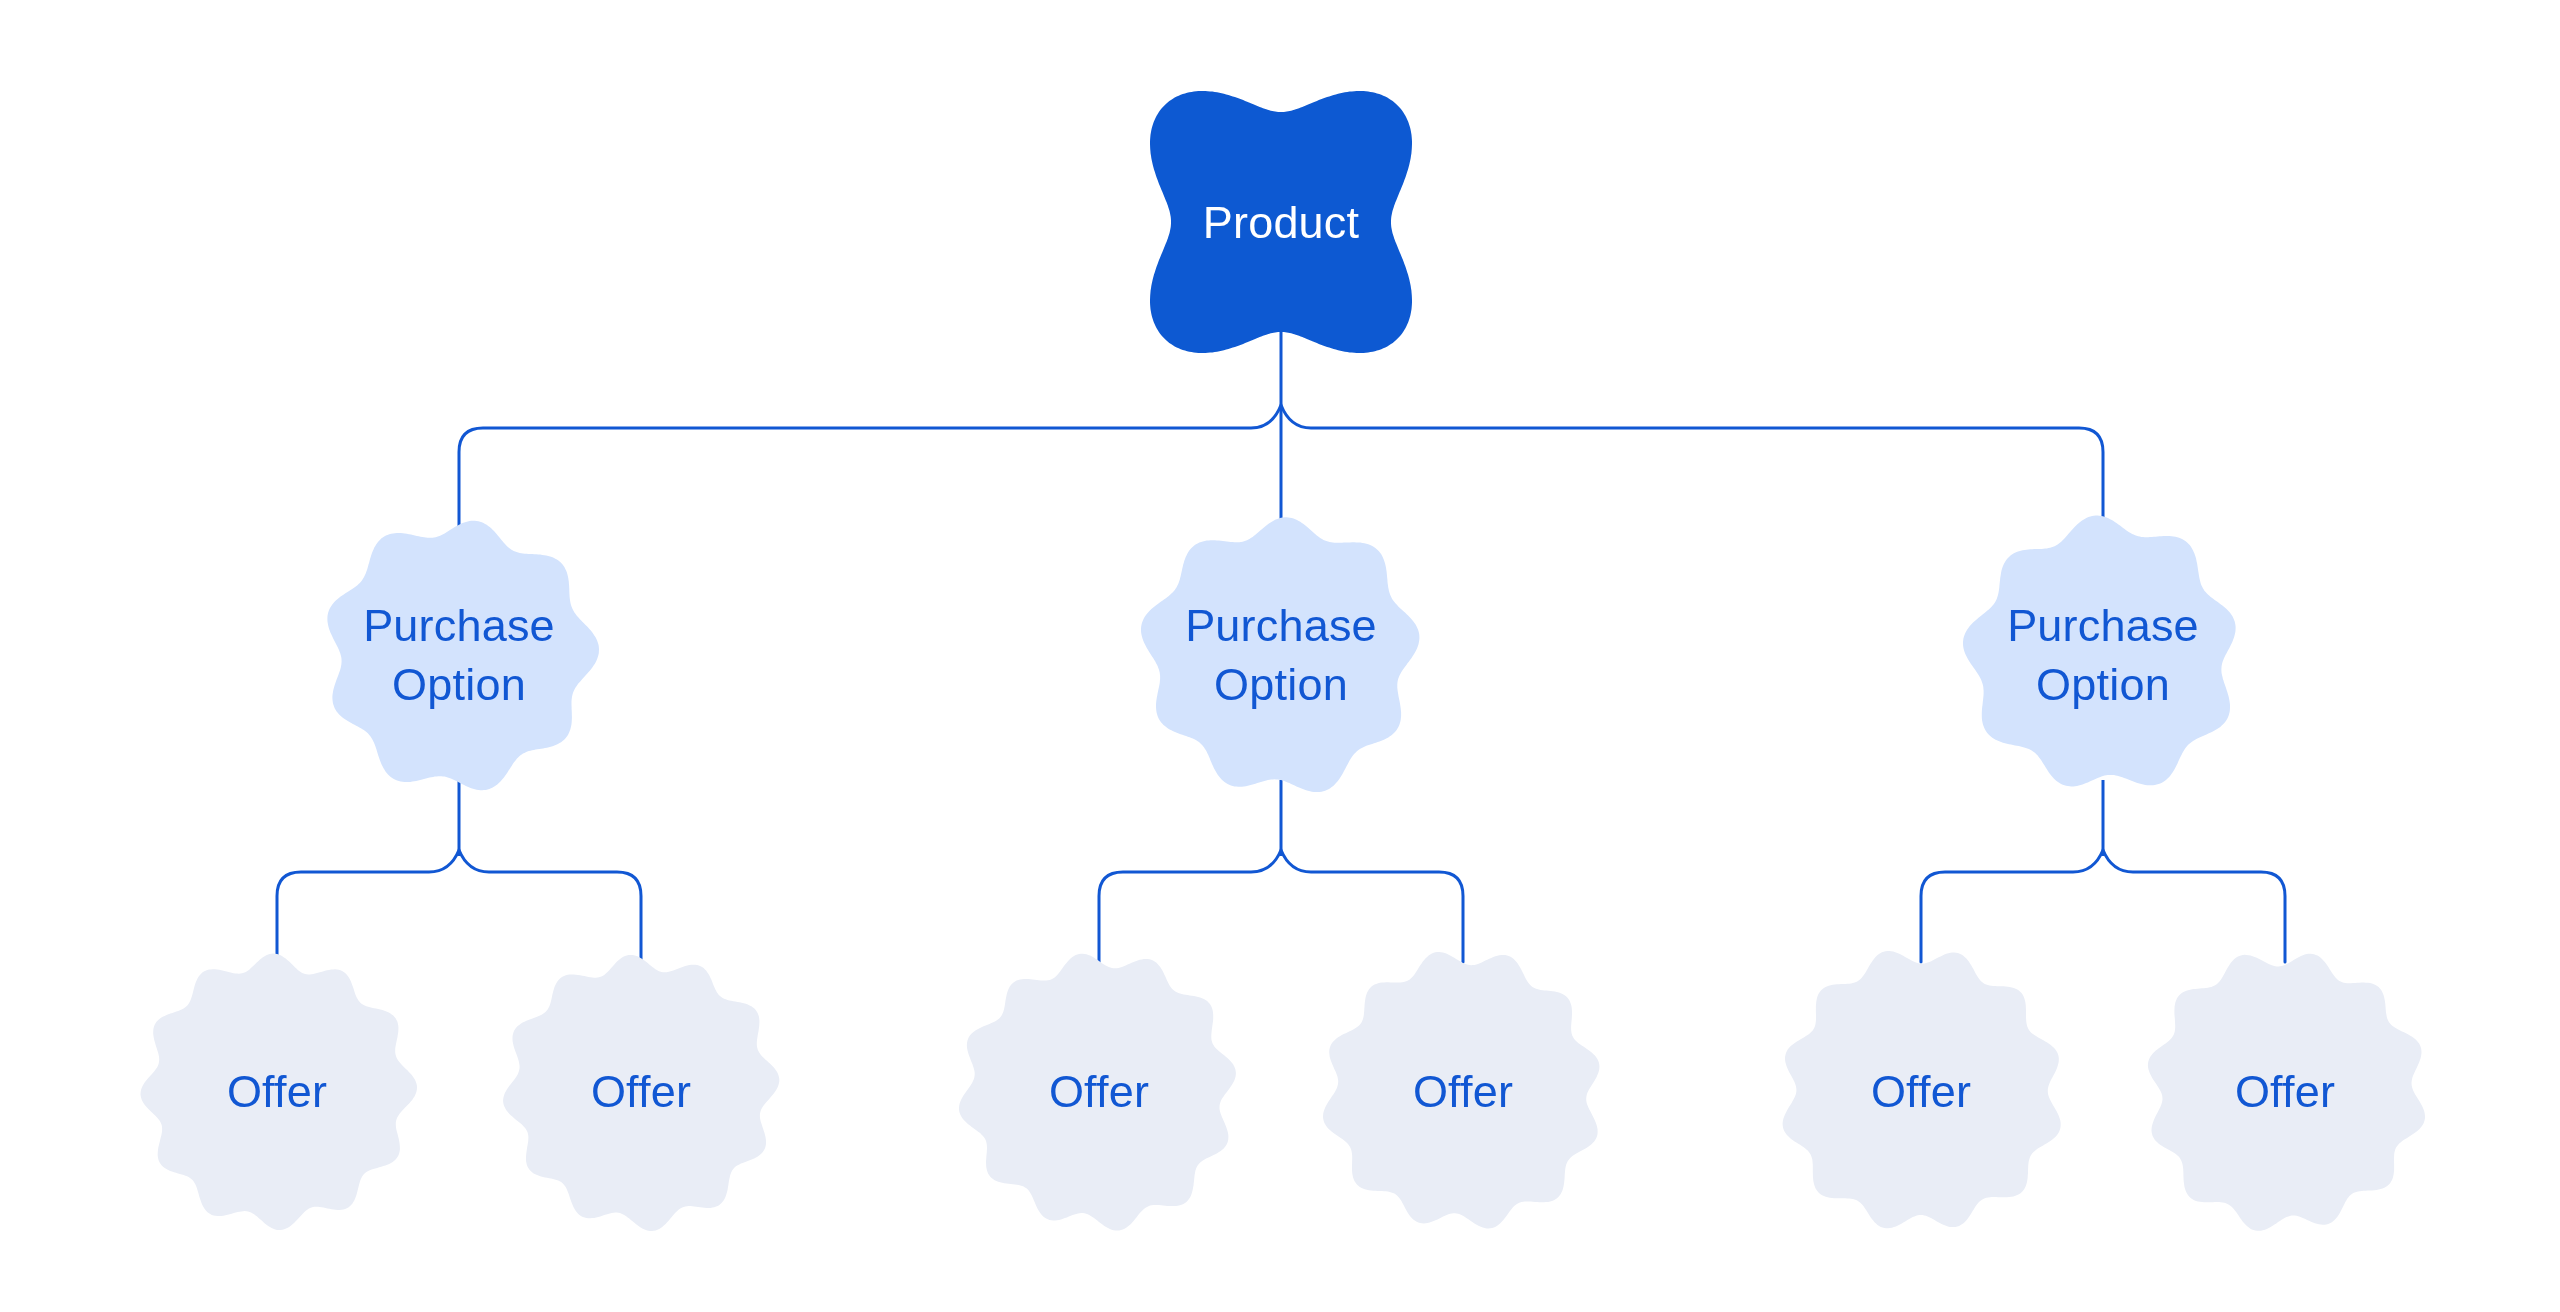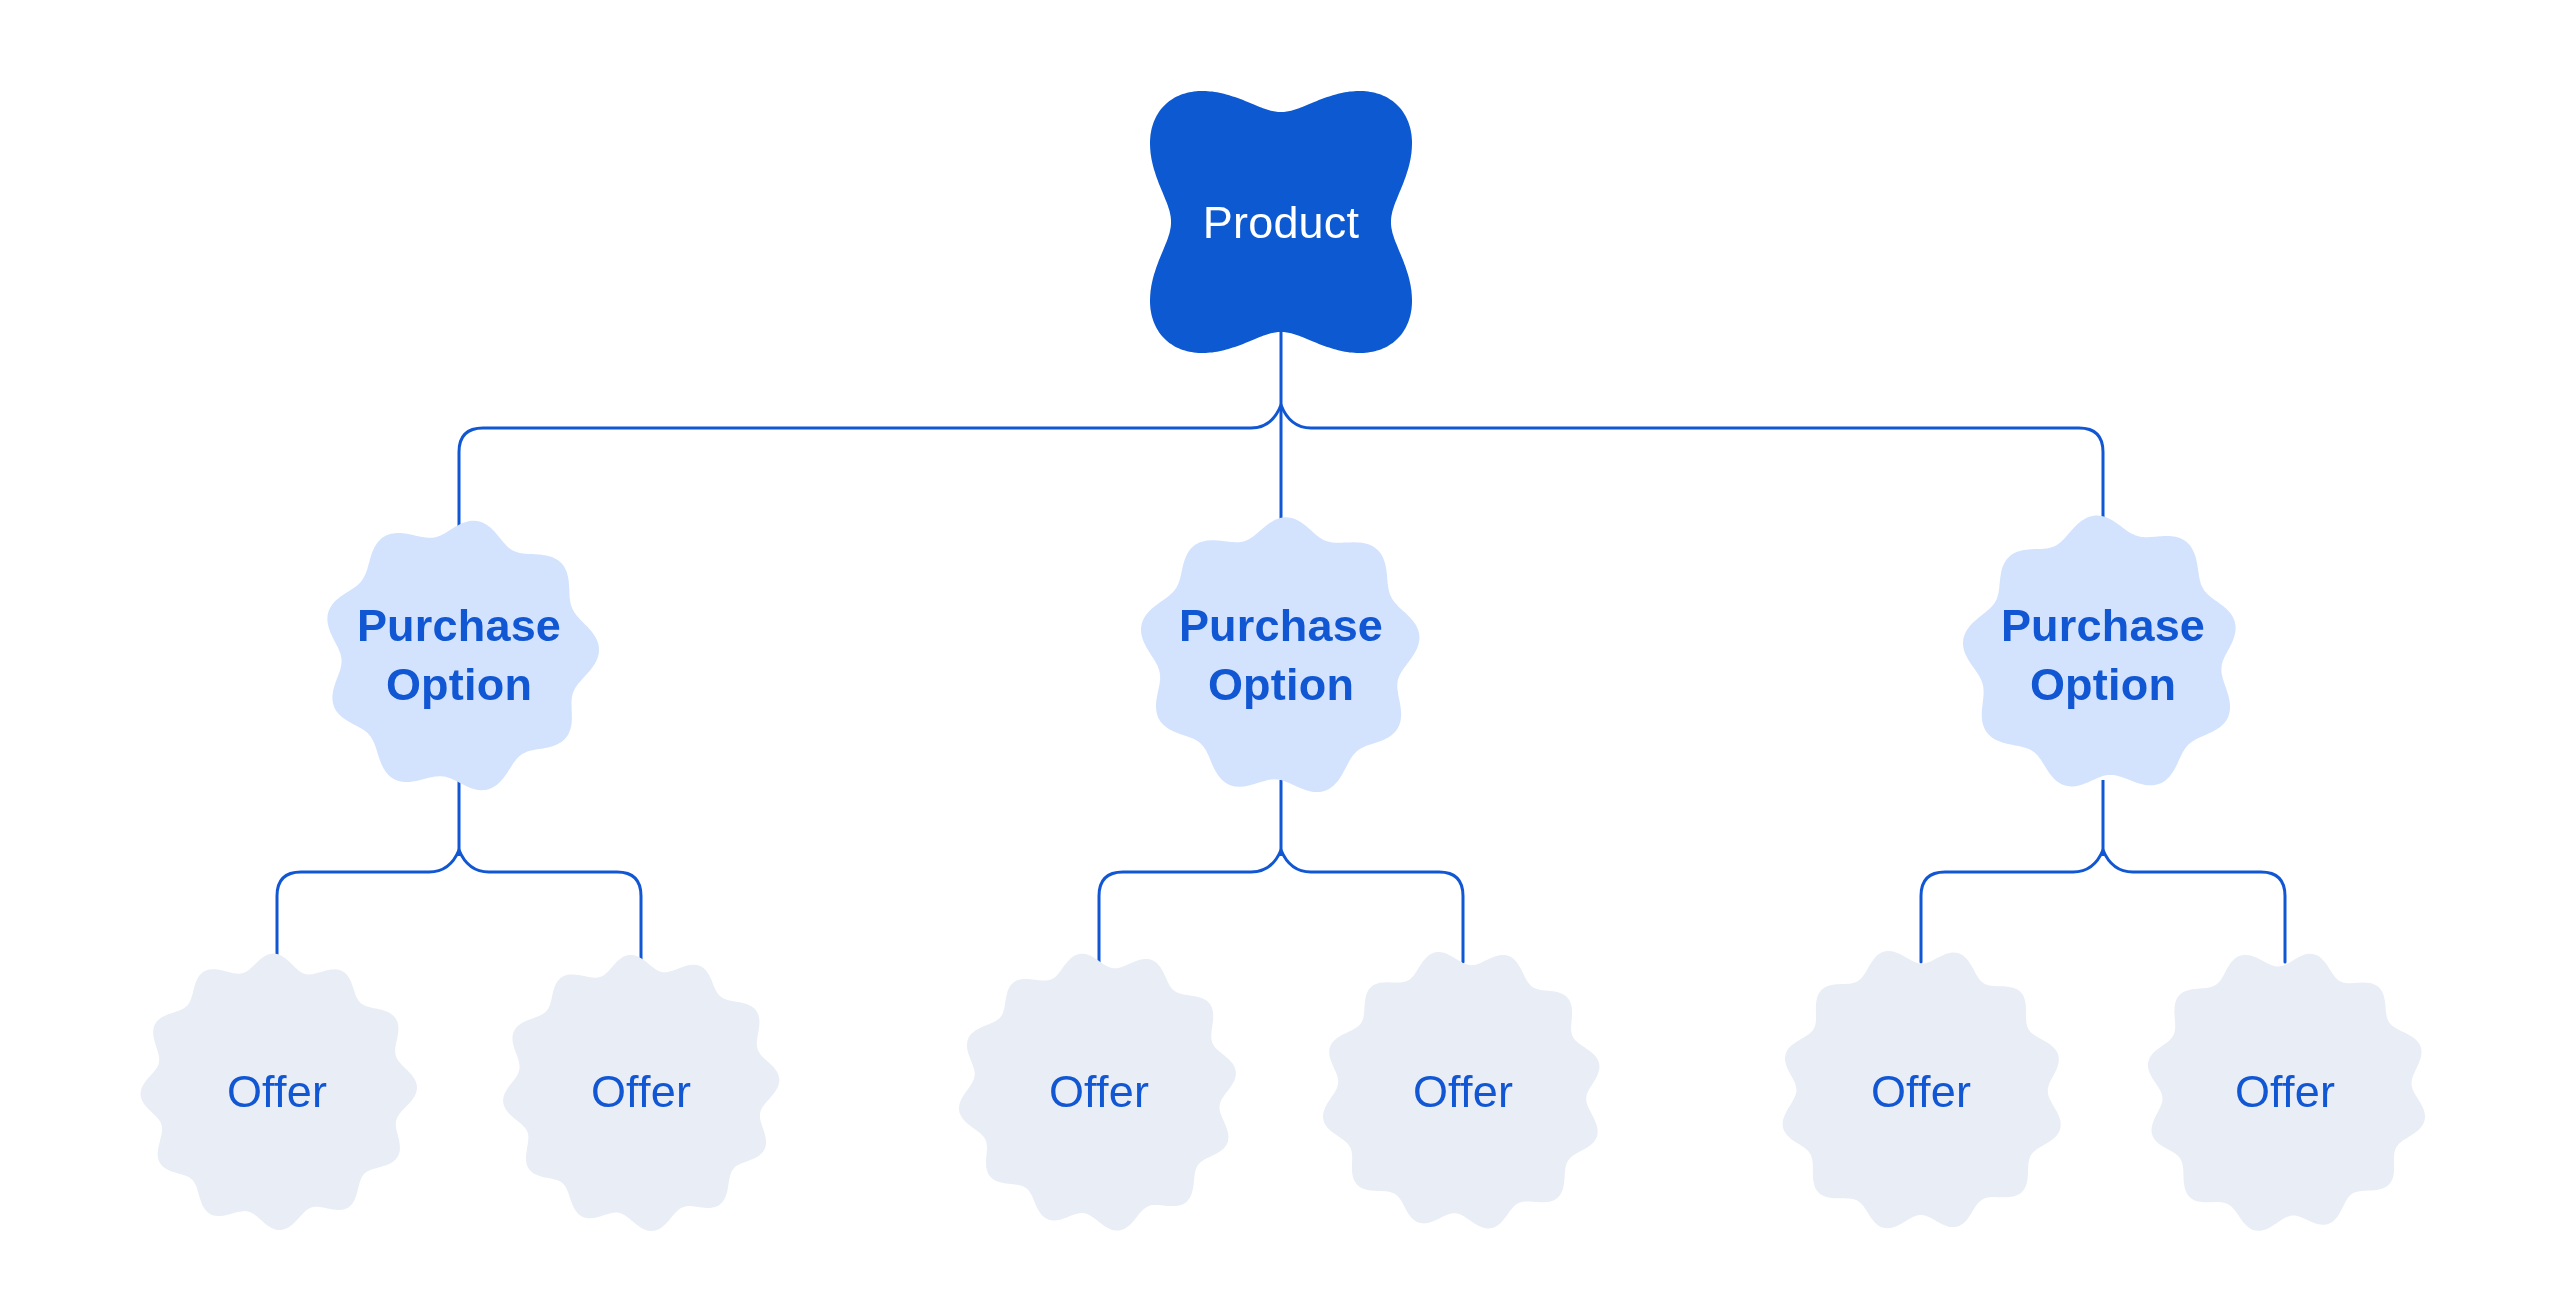--- a/index.html
+++ b/index.html
@@ -17,21 +17,21 @@
     transform:translate(-50%,-50%);
     text-align:center;
     font-size:45px;
     font-weight:500;
     letter-spacing:0.2px;
     line-height:59px;
     white-space:pre-line;
     pointer-events:none;
   }
   .root-label{color:#ffffff;}
-  .po-label{width:260px;font-weight:bold;}
+  .po-label{width:260px;}
   .offer-label{width:240px;}
 </style>
 </head>
 <body>
 
 <div class="canvas">
 
   <svg id="shapes" width="2560" height="1312" viewBox="0 0 2560 1312">
       <path d="M 1281 330 L 1281 532" fill="none" stroke="#1157d3" stroke-width="3"></path>
       <path d="M 459 532 L 459 452 Q 459 428 483 428 L 1251 428 Q 1272 428 1281 405 Q 1290 428 1311 428 L 2079 428 Q 2103 428 2103 452 L 2103 532" fill="none" stroke="#1157d3" stroke-width="3" stroke-linecap="round"></path>

